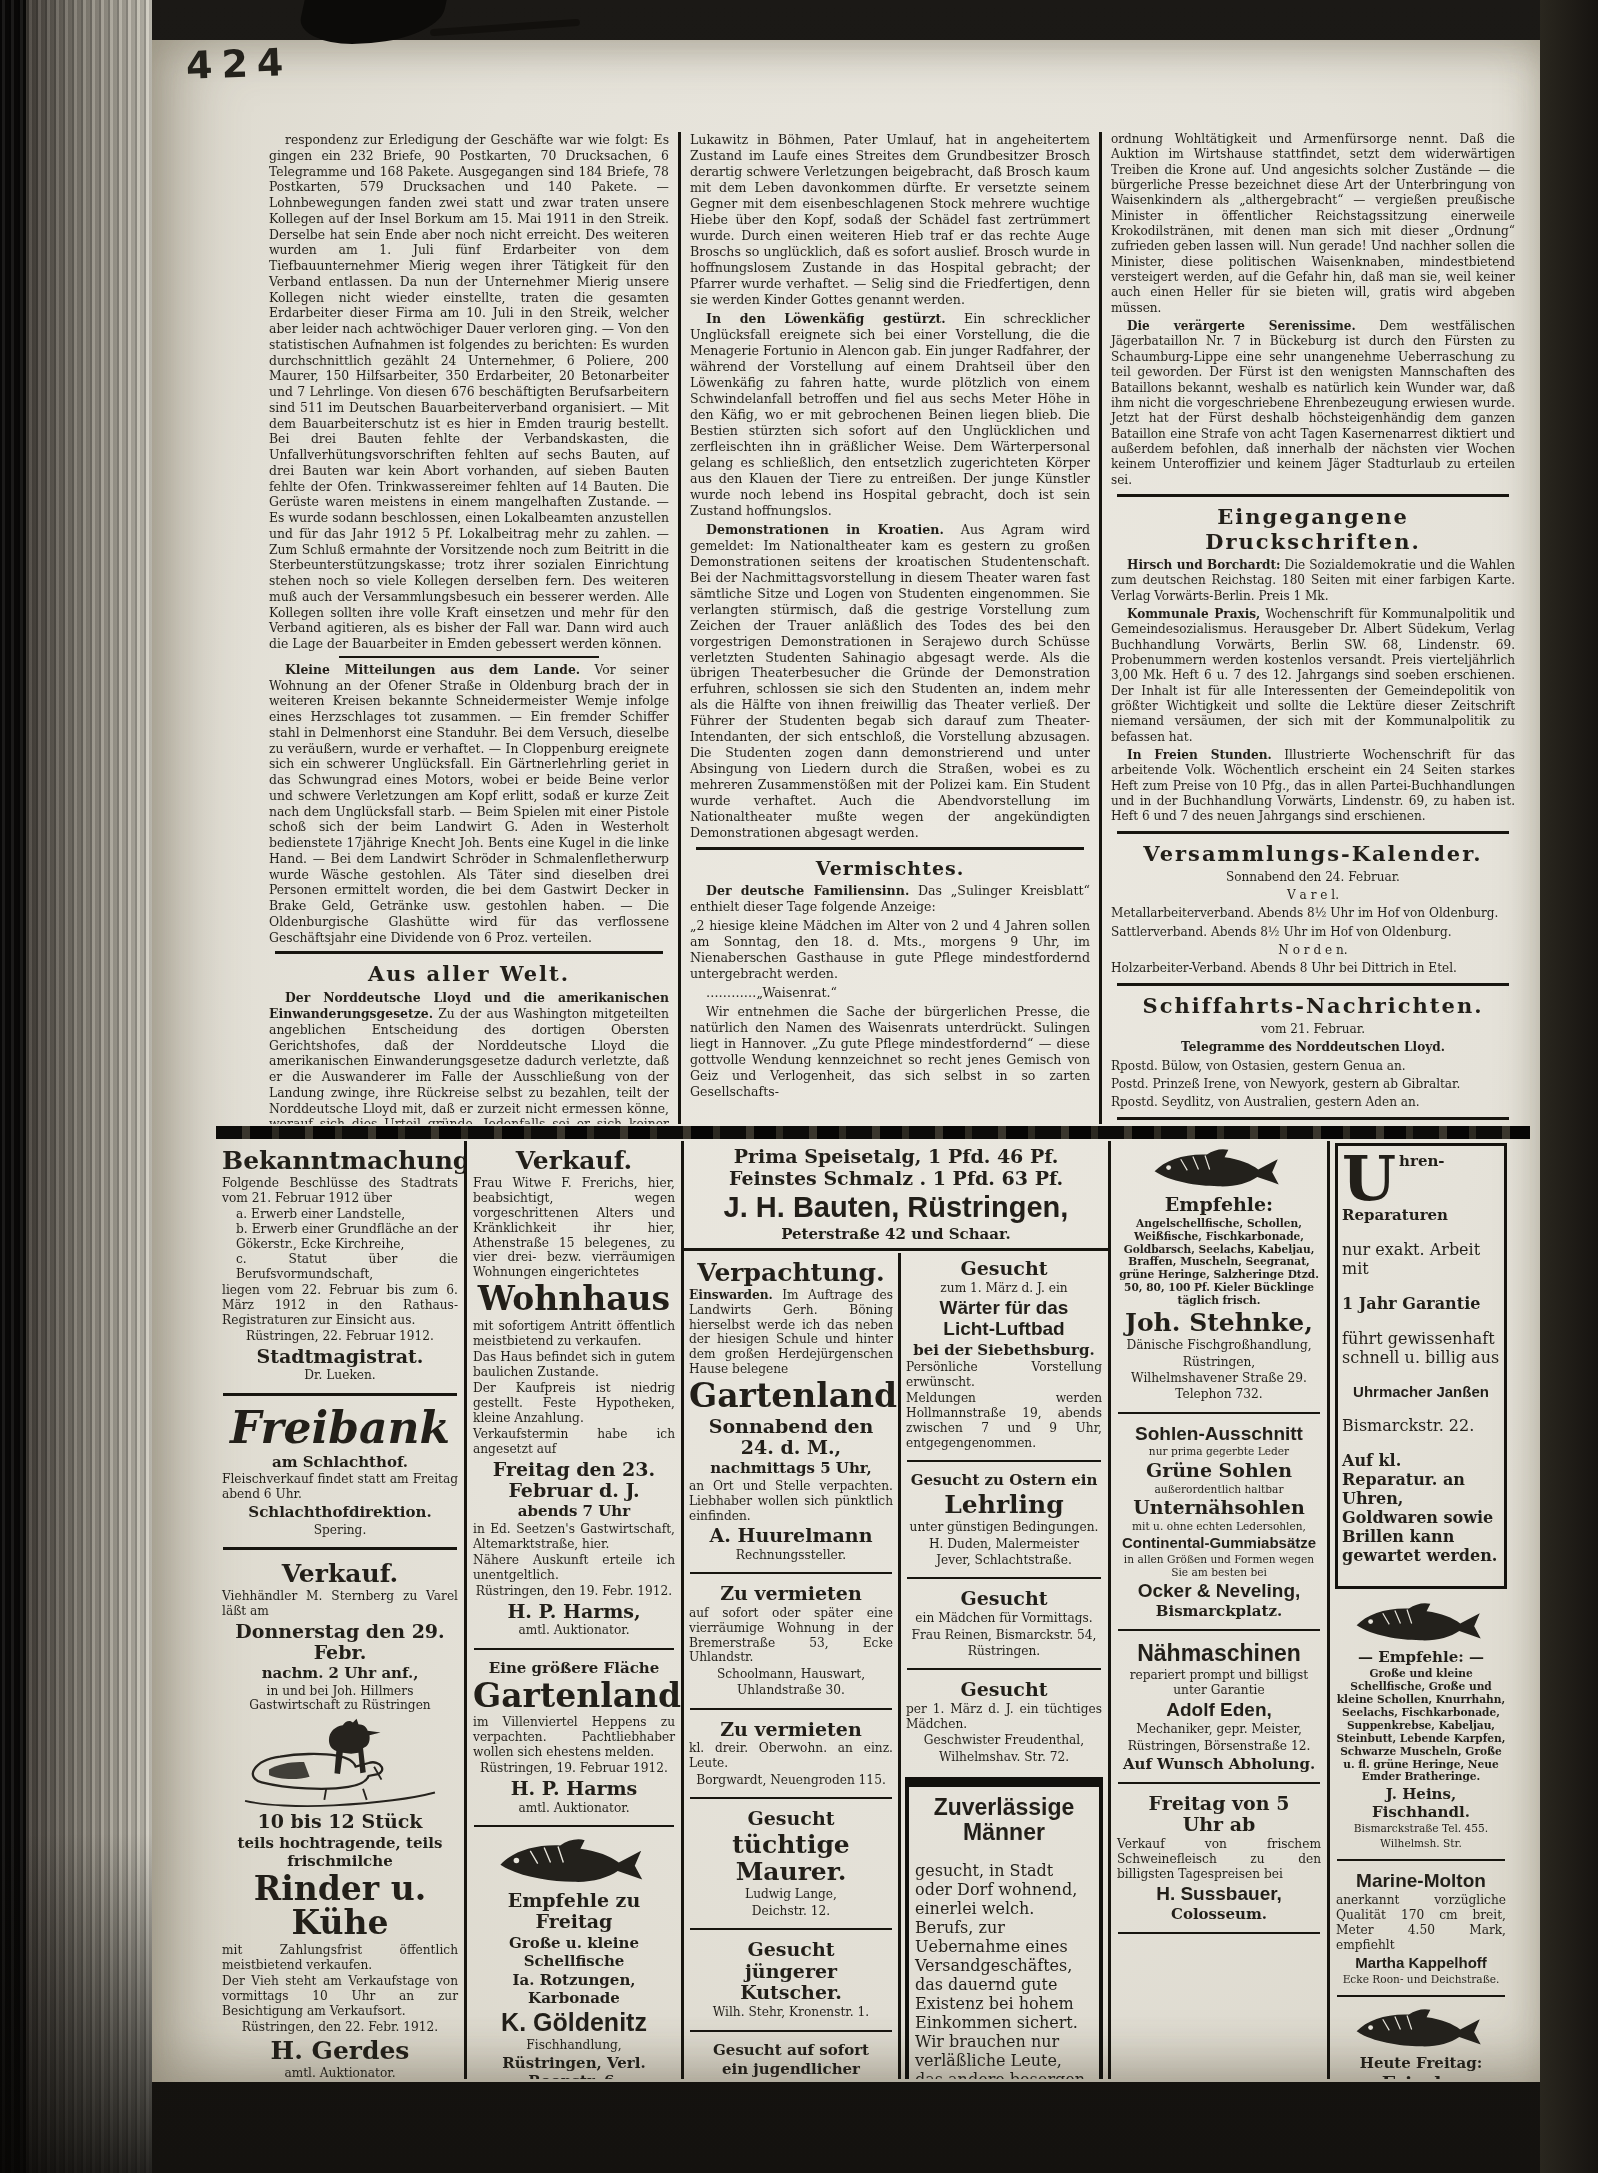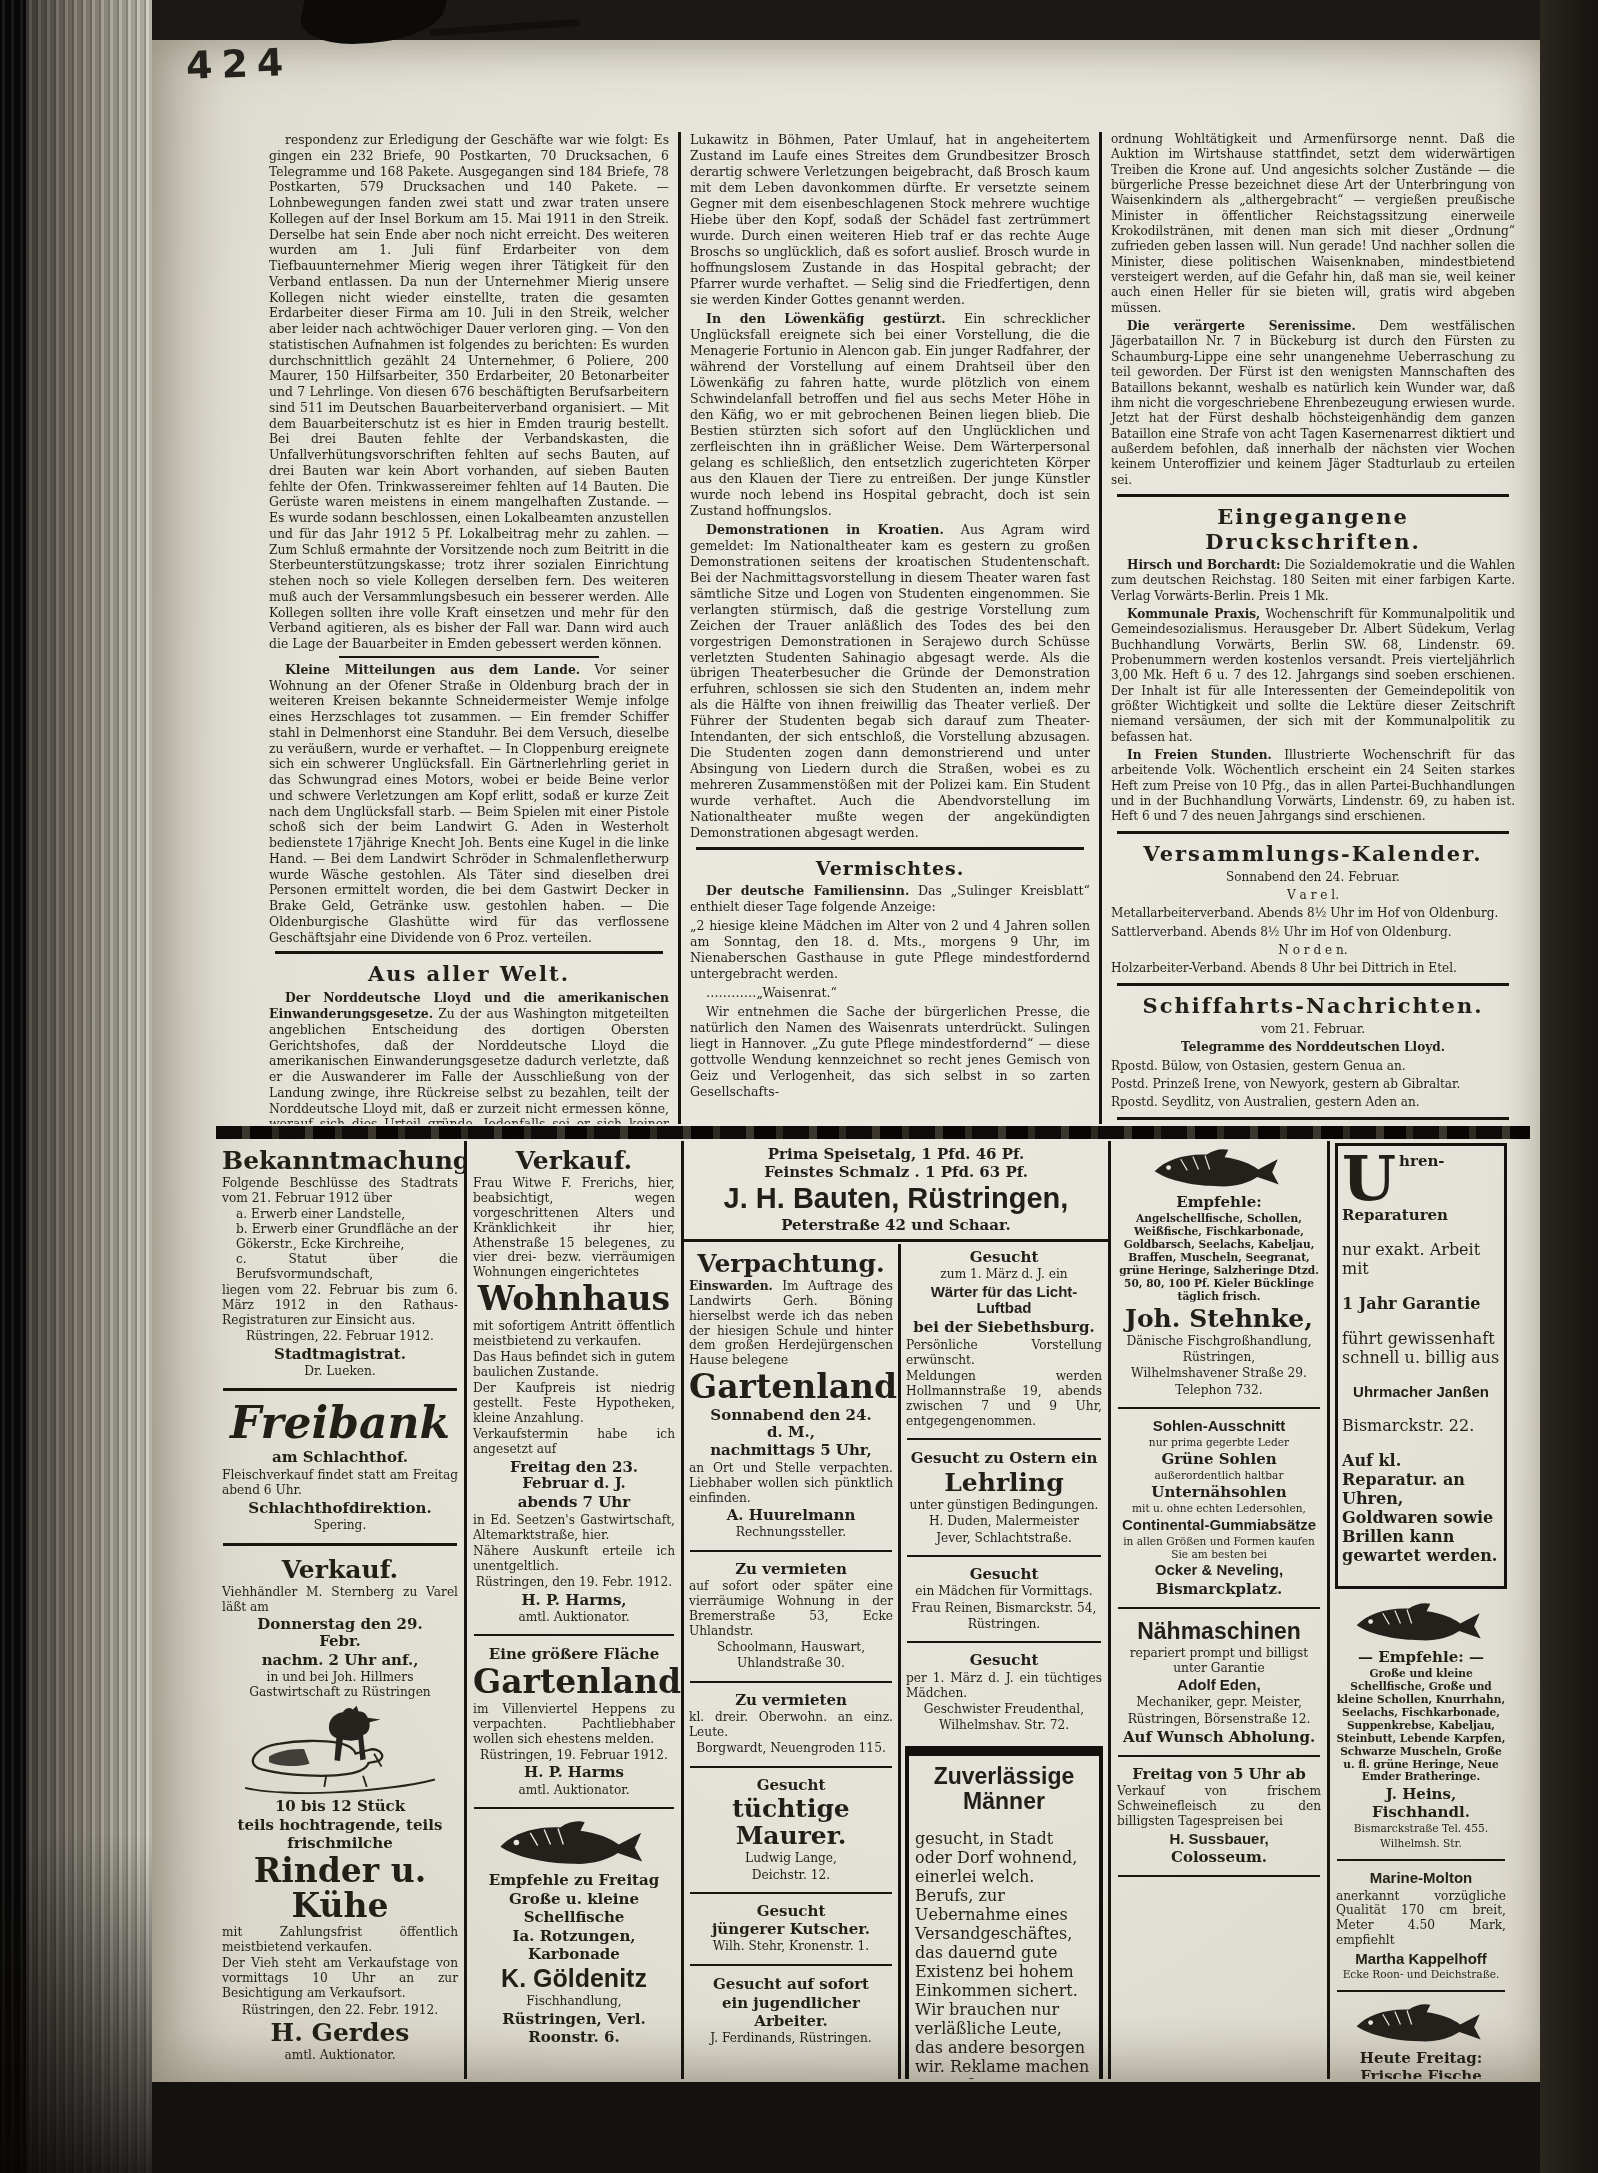--- a/index.html
+++ b/index.html
@@ -51,21 +51,21 @@
   .cd-inner{display:flex;}
   .cd-c{width:206px;overflow:hidden;padding:0 4px;}
   .cd-d{width:198px;overflow:hidden;padding:0 4px;}
   .ad{padding:4px 1px;}
   .ad p{margin:1.5px 0;line-height:1.22;font-size:12.2px;text-align:justify;}
   .ad p.c{text-align:center;}
   .ad p.sm{font-size:10.6px;}
   .t-xxl{font-size:44px;font-weight:700;text-align:center;line-height:1.02;margin:2px 0;font-style:italic;}
   .t-xl{font-size:33px;font-weight:700;text-align:center;line-height:1.05;margin:2px 0;}
   .t-lg{font-size:25px;font-weight:700;text-align:center;line-height:1.08;margin:2px 0;}
-  .t-md{font-size:15px;font-weight:700;text-align:center;line-height:1.12;margin:1px 12px;}
+  .t-md{font-size:19px;font-weight:700;text-align:center;line-height:1.12;margin:1px 12px;}
   .t-sm{font-size:15px;font-weight:700;text-align:center;margin:1px 0;}
   .sans{font-family:"Liberation Sans",sans-serif;}
   .adhr{border:0;border-top:2px solid #17150f;margin:4px 2px;}
   .adhr.heavy{border-top-width:3px;}
   .boxad{border:4px solid #12110d;border-top-width:10px;border-bottom-width:10px;padding:6px 6px;margin:7px 0;}
   .uhrbox{border:3px solid #14120e;padding:5px 4px;margin:2px 0 6px;}
   .uinitial{float:left;font-size:62px;line-height:.85;font-weight:700;margin:2px 3px 0 0;}
   .fish{display:block;margin:3px auto;width:160px;height:auto;}
   .fish.smf{width:140px;}
   .cows{display:block;margin:3px auto;width:212px;height:auto;}
@@ -348,21 +348,21 @@
         </div>
         <hr class="adhr">
         <div class="ad">
           <div class="t-md sans">Sohlen-Ausschnitt</div>
           <p class="c sm">nur prima gegerbte Leder</p>
           <div class="t-md">Grüne Sohlen</div>
           <p class="c sm">außerordentlich haltbar</p>
           <div class="t-md">Unternähsohlen</div>
           <p class="c sm">mit u. ohne echten Ledersohlen,</p>
           <div class="t-sm sans">Continental-Gummiabsätze</div>
-          <p class="c sm">in allen Größen und Formen kaufen Sie am besten bei</p>
+          <p class="c sm">in allen Größen und Formen wegen Sie am besten bei</p>
           <div class="t-md sans">Ocker &amp; Neveling,</div>
           <div class="t-sm">Bismarckplatz.</div>
         </div>
         <hr class="adhr">
         <div class="ad">
           <div class="t-lg sans" style="font-size:23px">Nähmaschinen</div>
           <p class="c">repariert prompt und billigst unter Garantie</p>
           <div class="t-md sans">Adolf Eden,</div>
           <p class="c">Mechaniker, gepr. Meister,</p>
           <p class="c">Rüstringen, Börsenstraße 12.</p>

